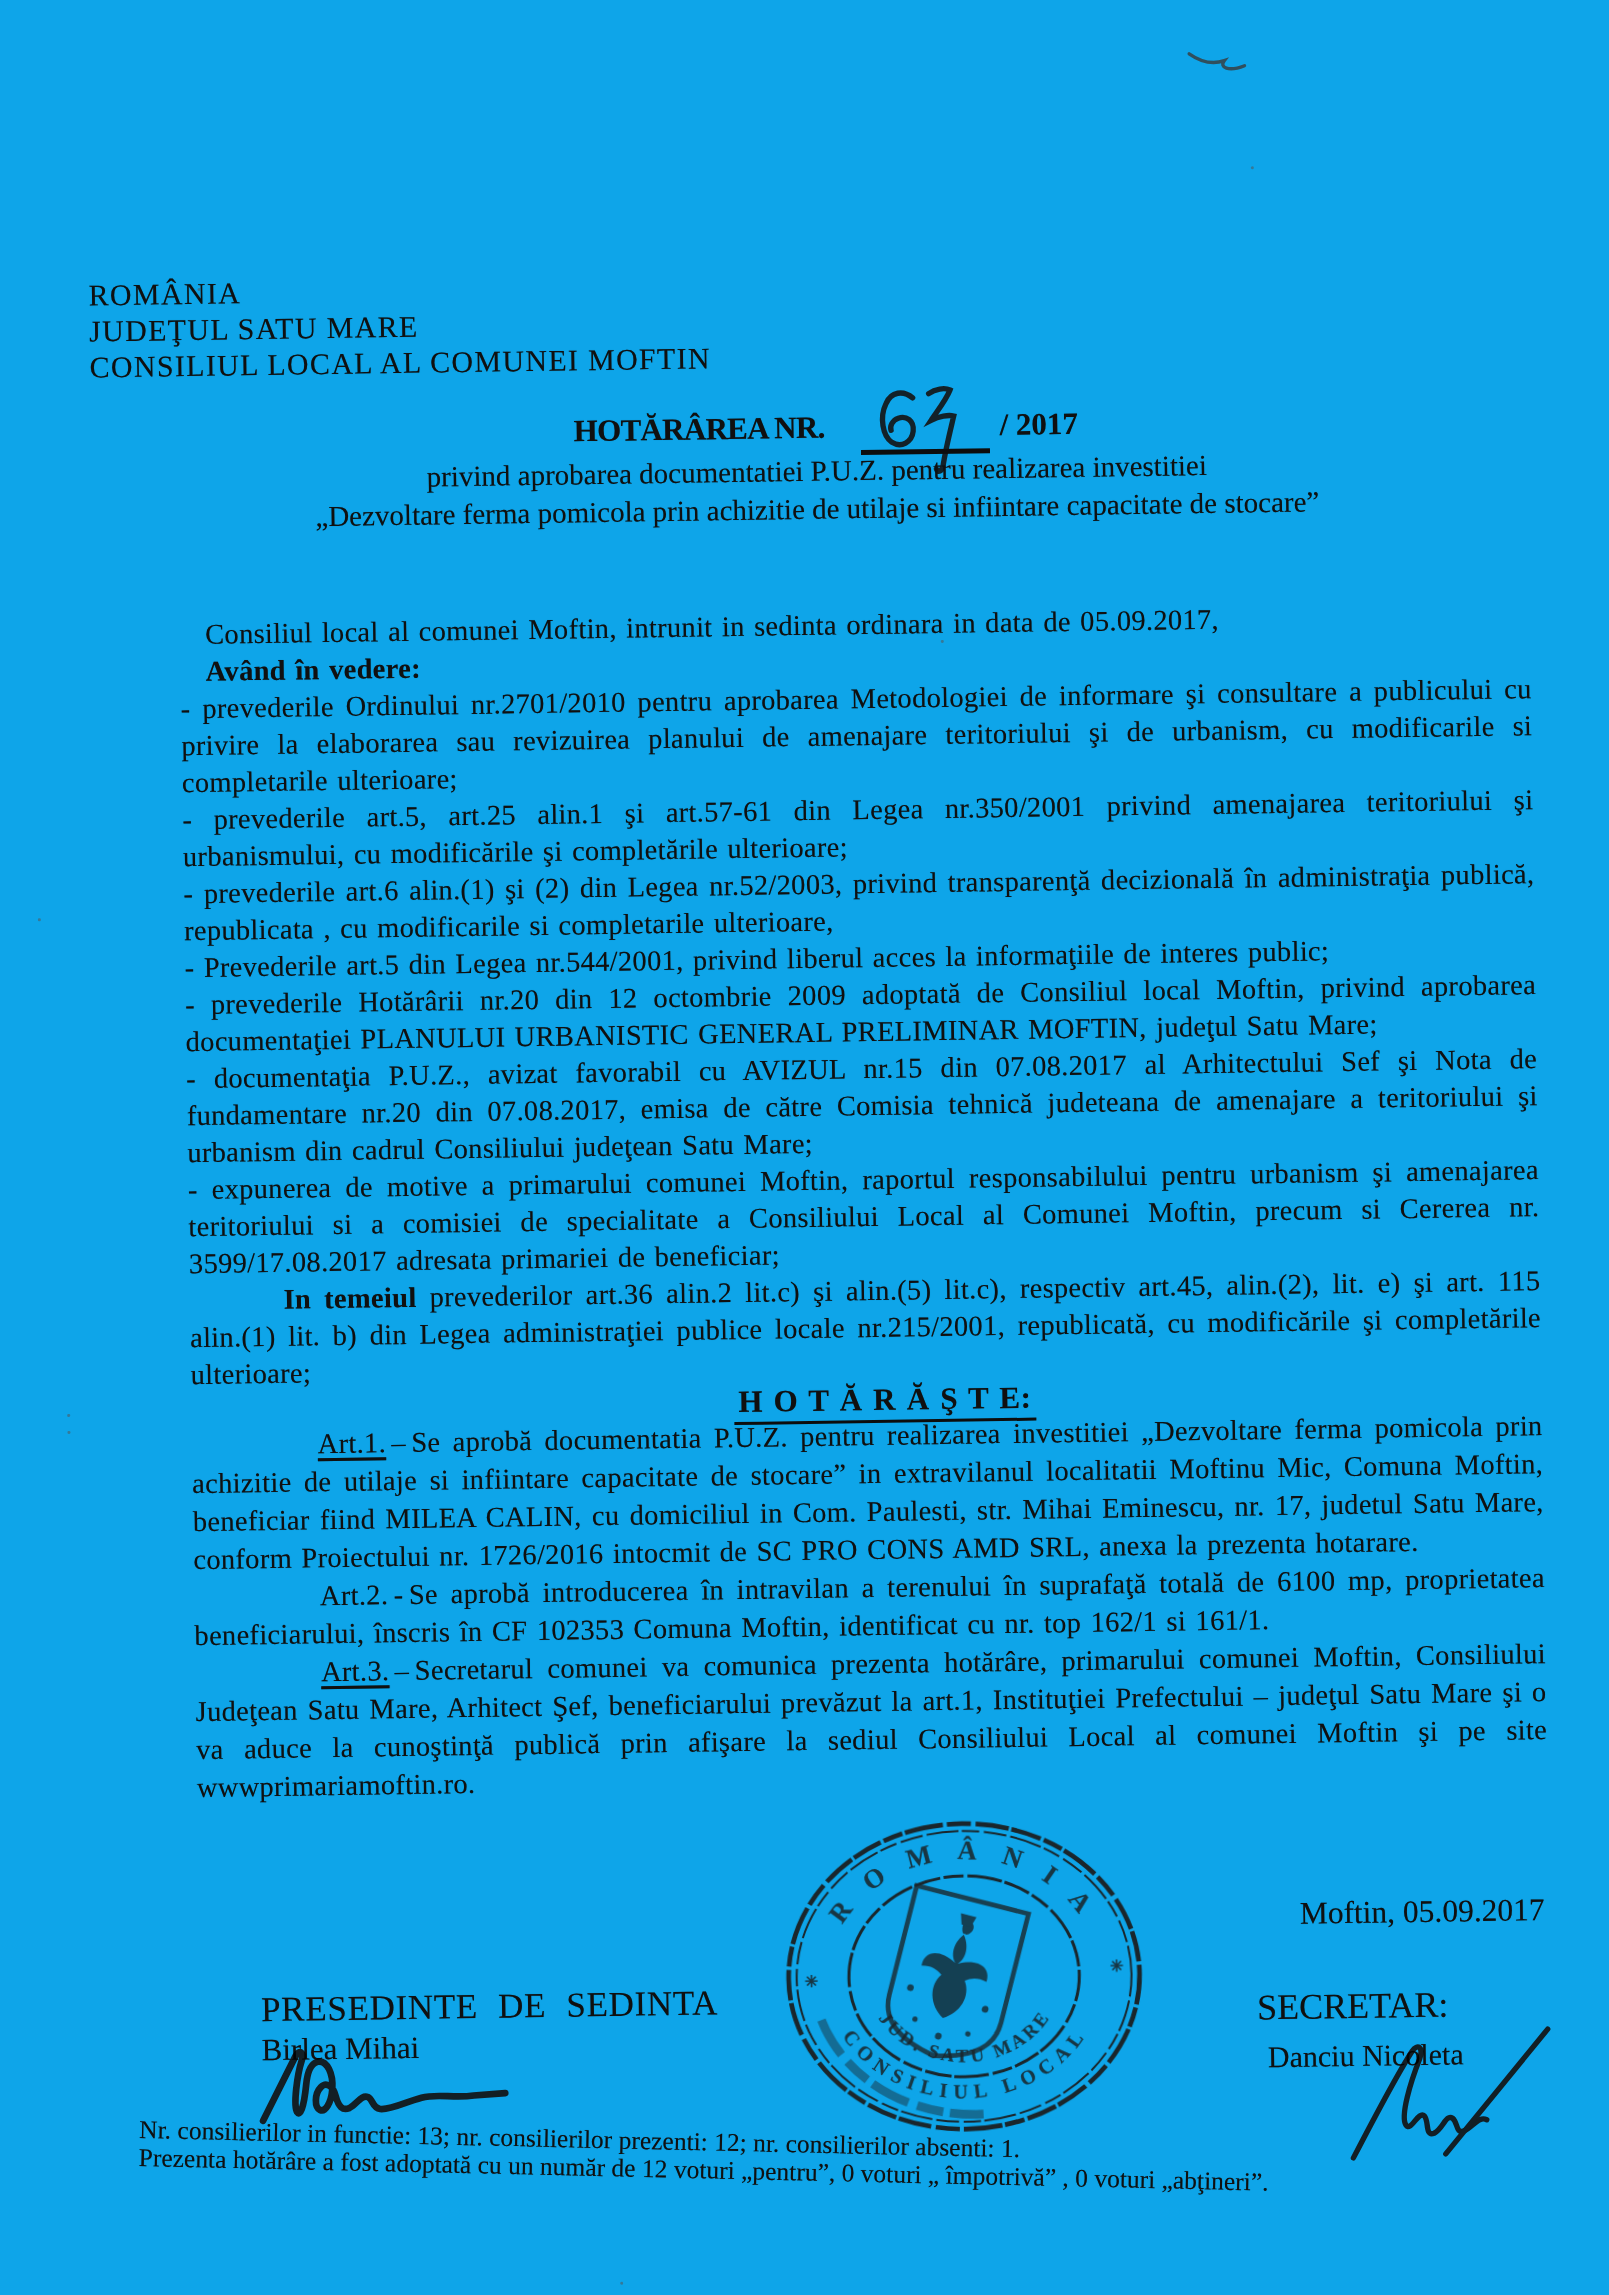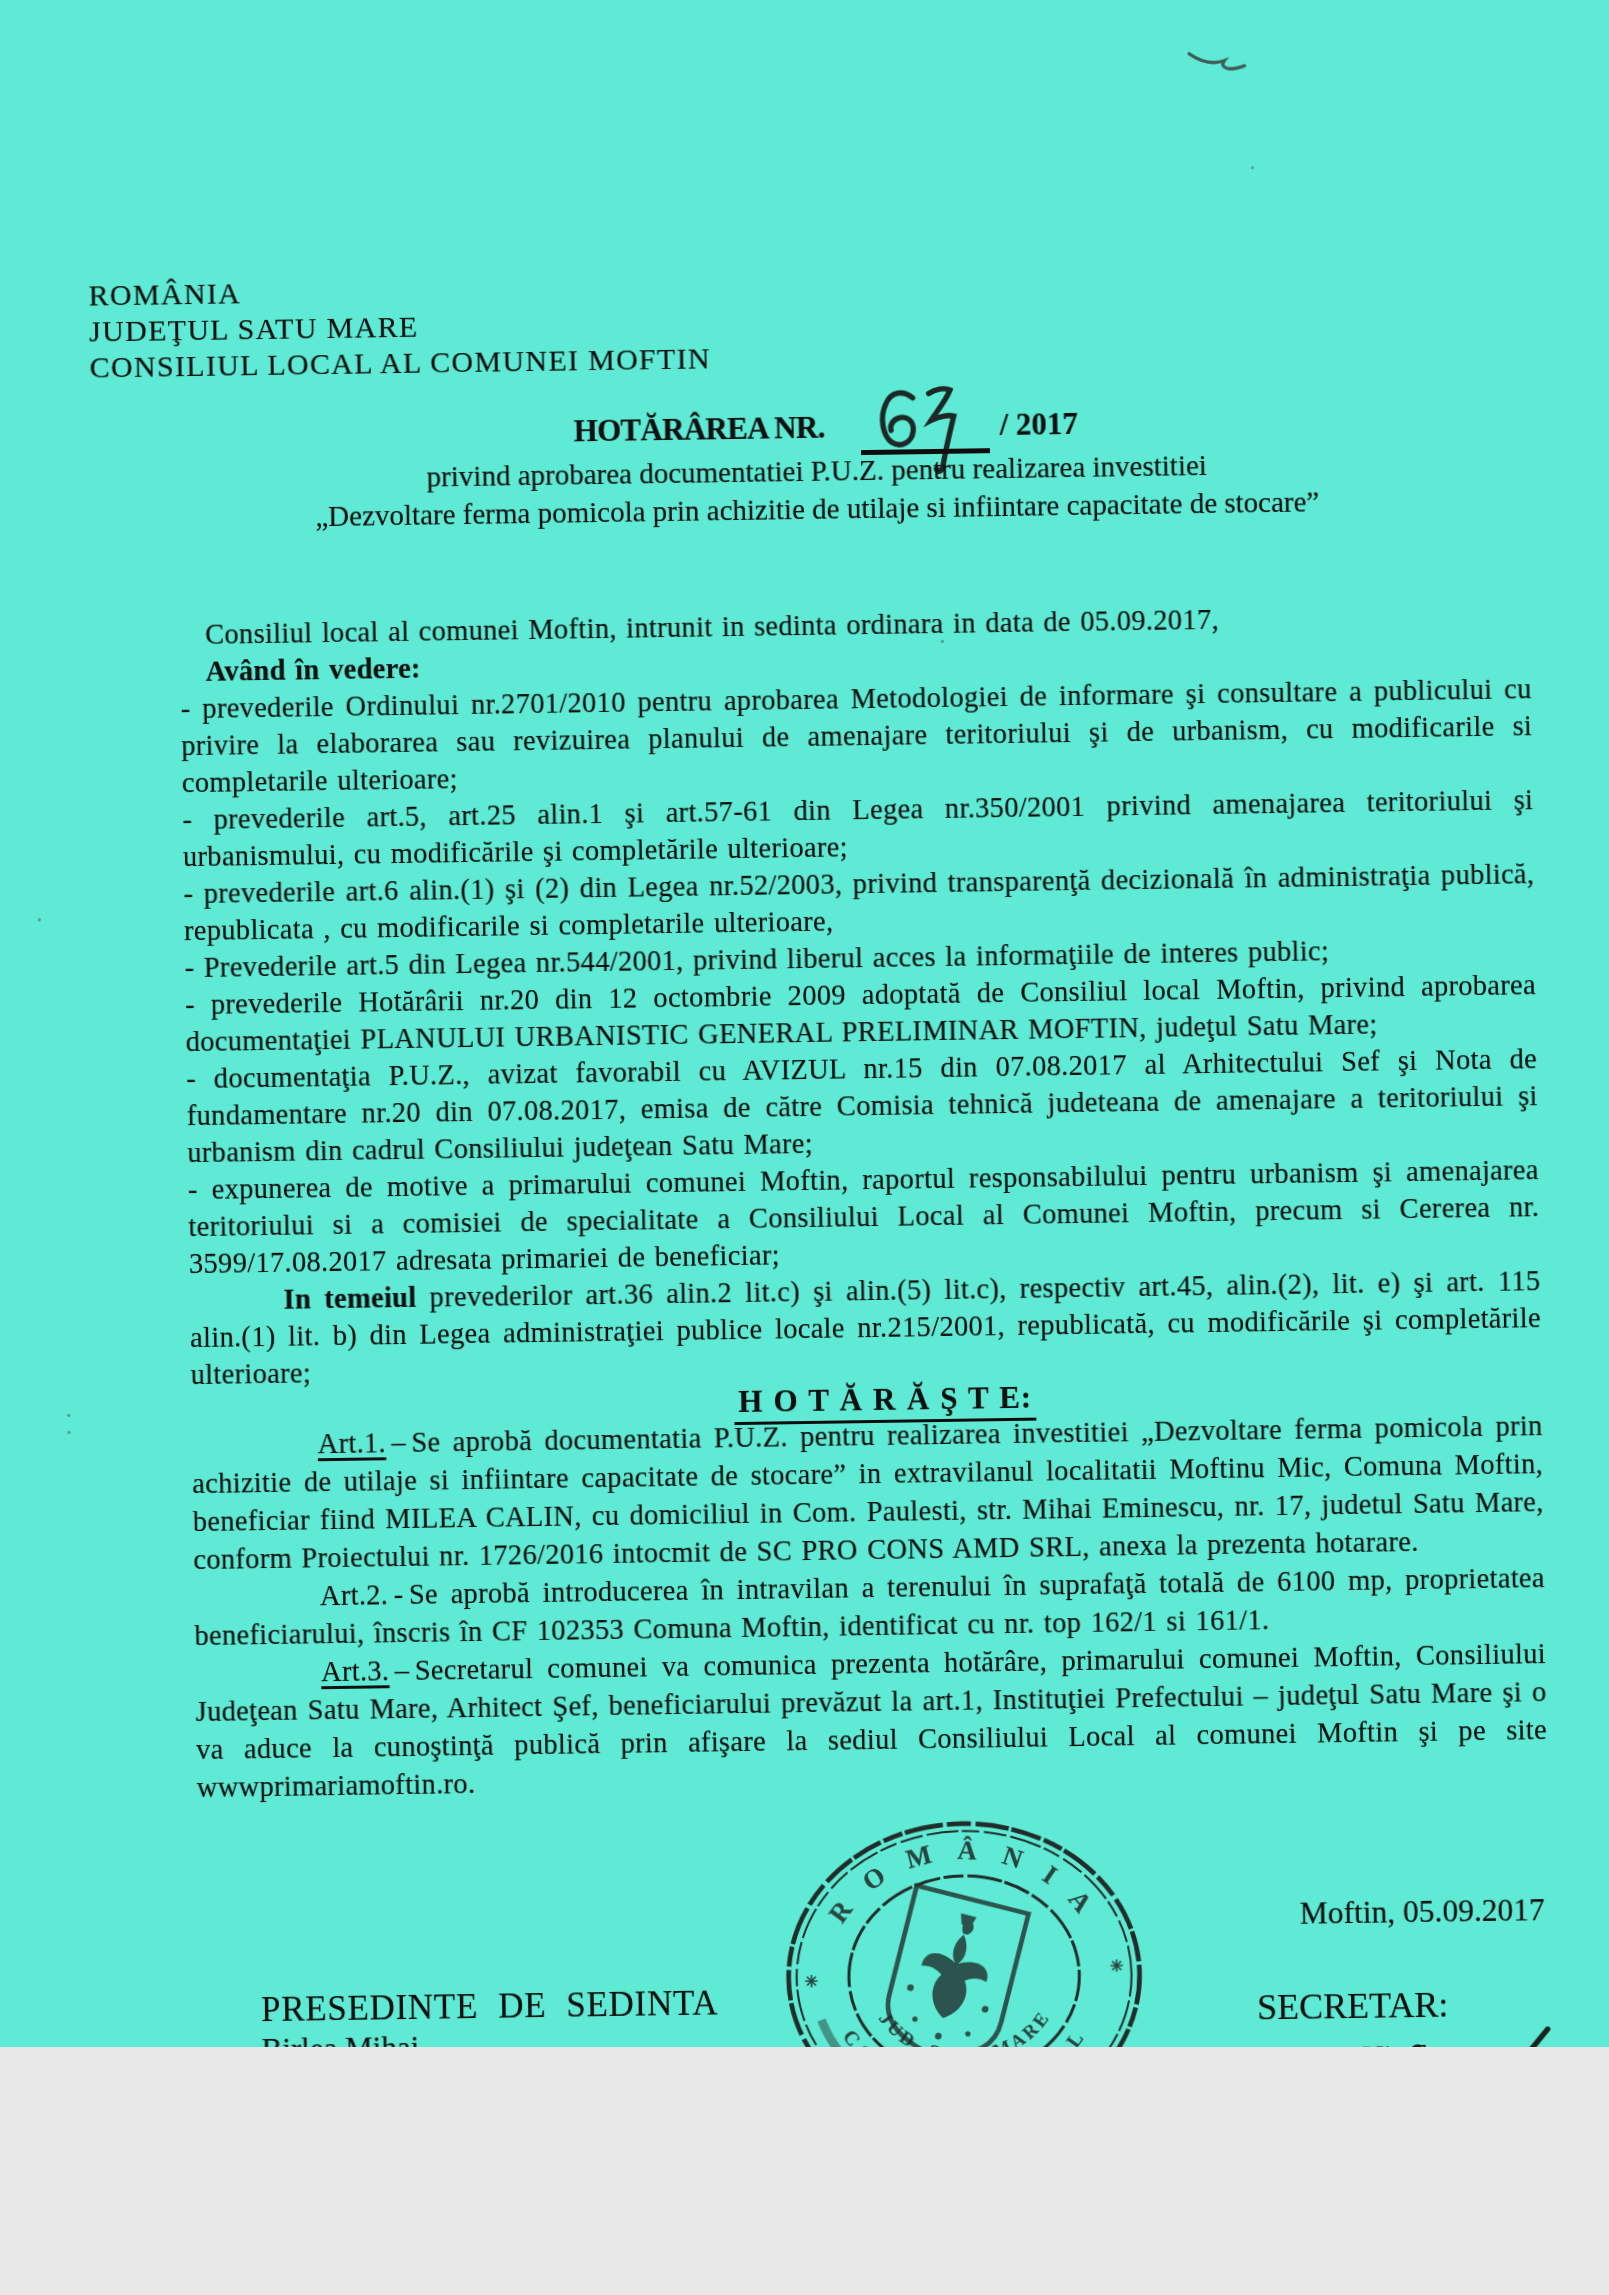--- a/index.html
+++ b/index.html
@@ -1,16 +1,16 @@
 <!DOCTYPE html>
 <html lang="ro" style="font-size:10.7px"><head>
 <meta charset="utf-8">
 <style>
   html,body{margin:0;padding:0;background:#e8e8e8;}
-  .page{position:relative;width:1609px;height:2047px;background:#5eead4;overflow:hidden;
+  .page{position:relative;width:1609px;height:2295px;background:#0ea5e9;overflow:hidden;
         font-family:"Liberation Serif","DejaVu Serif",serif;color:#101010;}
   .sheet{position:absolute;inset:0;transform:rotate(-0.85deg);transform-origin:805px 1194px;
          text-shadow:0 0 0.7px rgba(0,0,0,.40);}
   .abs{position:absolute;}
   
   .header{left:102px;top:267px;font-size:30px;line-height:36px;letter-spacing:1.3px;white-space:nowrap;}
   
   .title-label{left:585px;top:410px;font-size:31px;font-weight:bold;letter-spacing:-0.7px;white-space:nowrap;}
   .title-underline{left:872px;top:451px;width:129px;height:4.7px;background:#0d0d0d;}
   .title-year{left:1011px;top:410px;font-size:31px;font-weight:bold;white-space:nowrap;}

